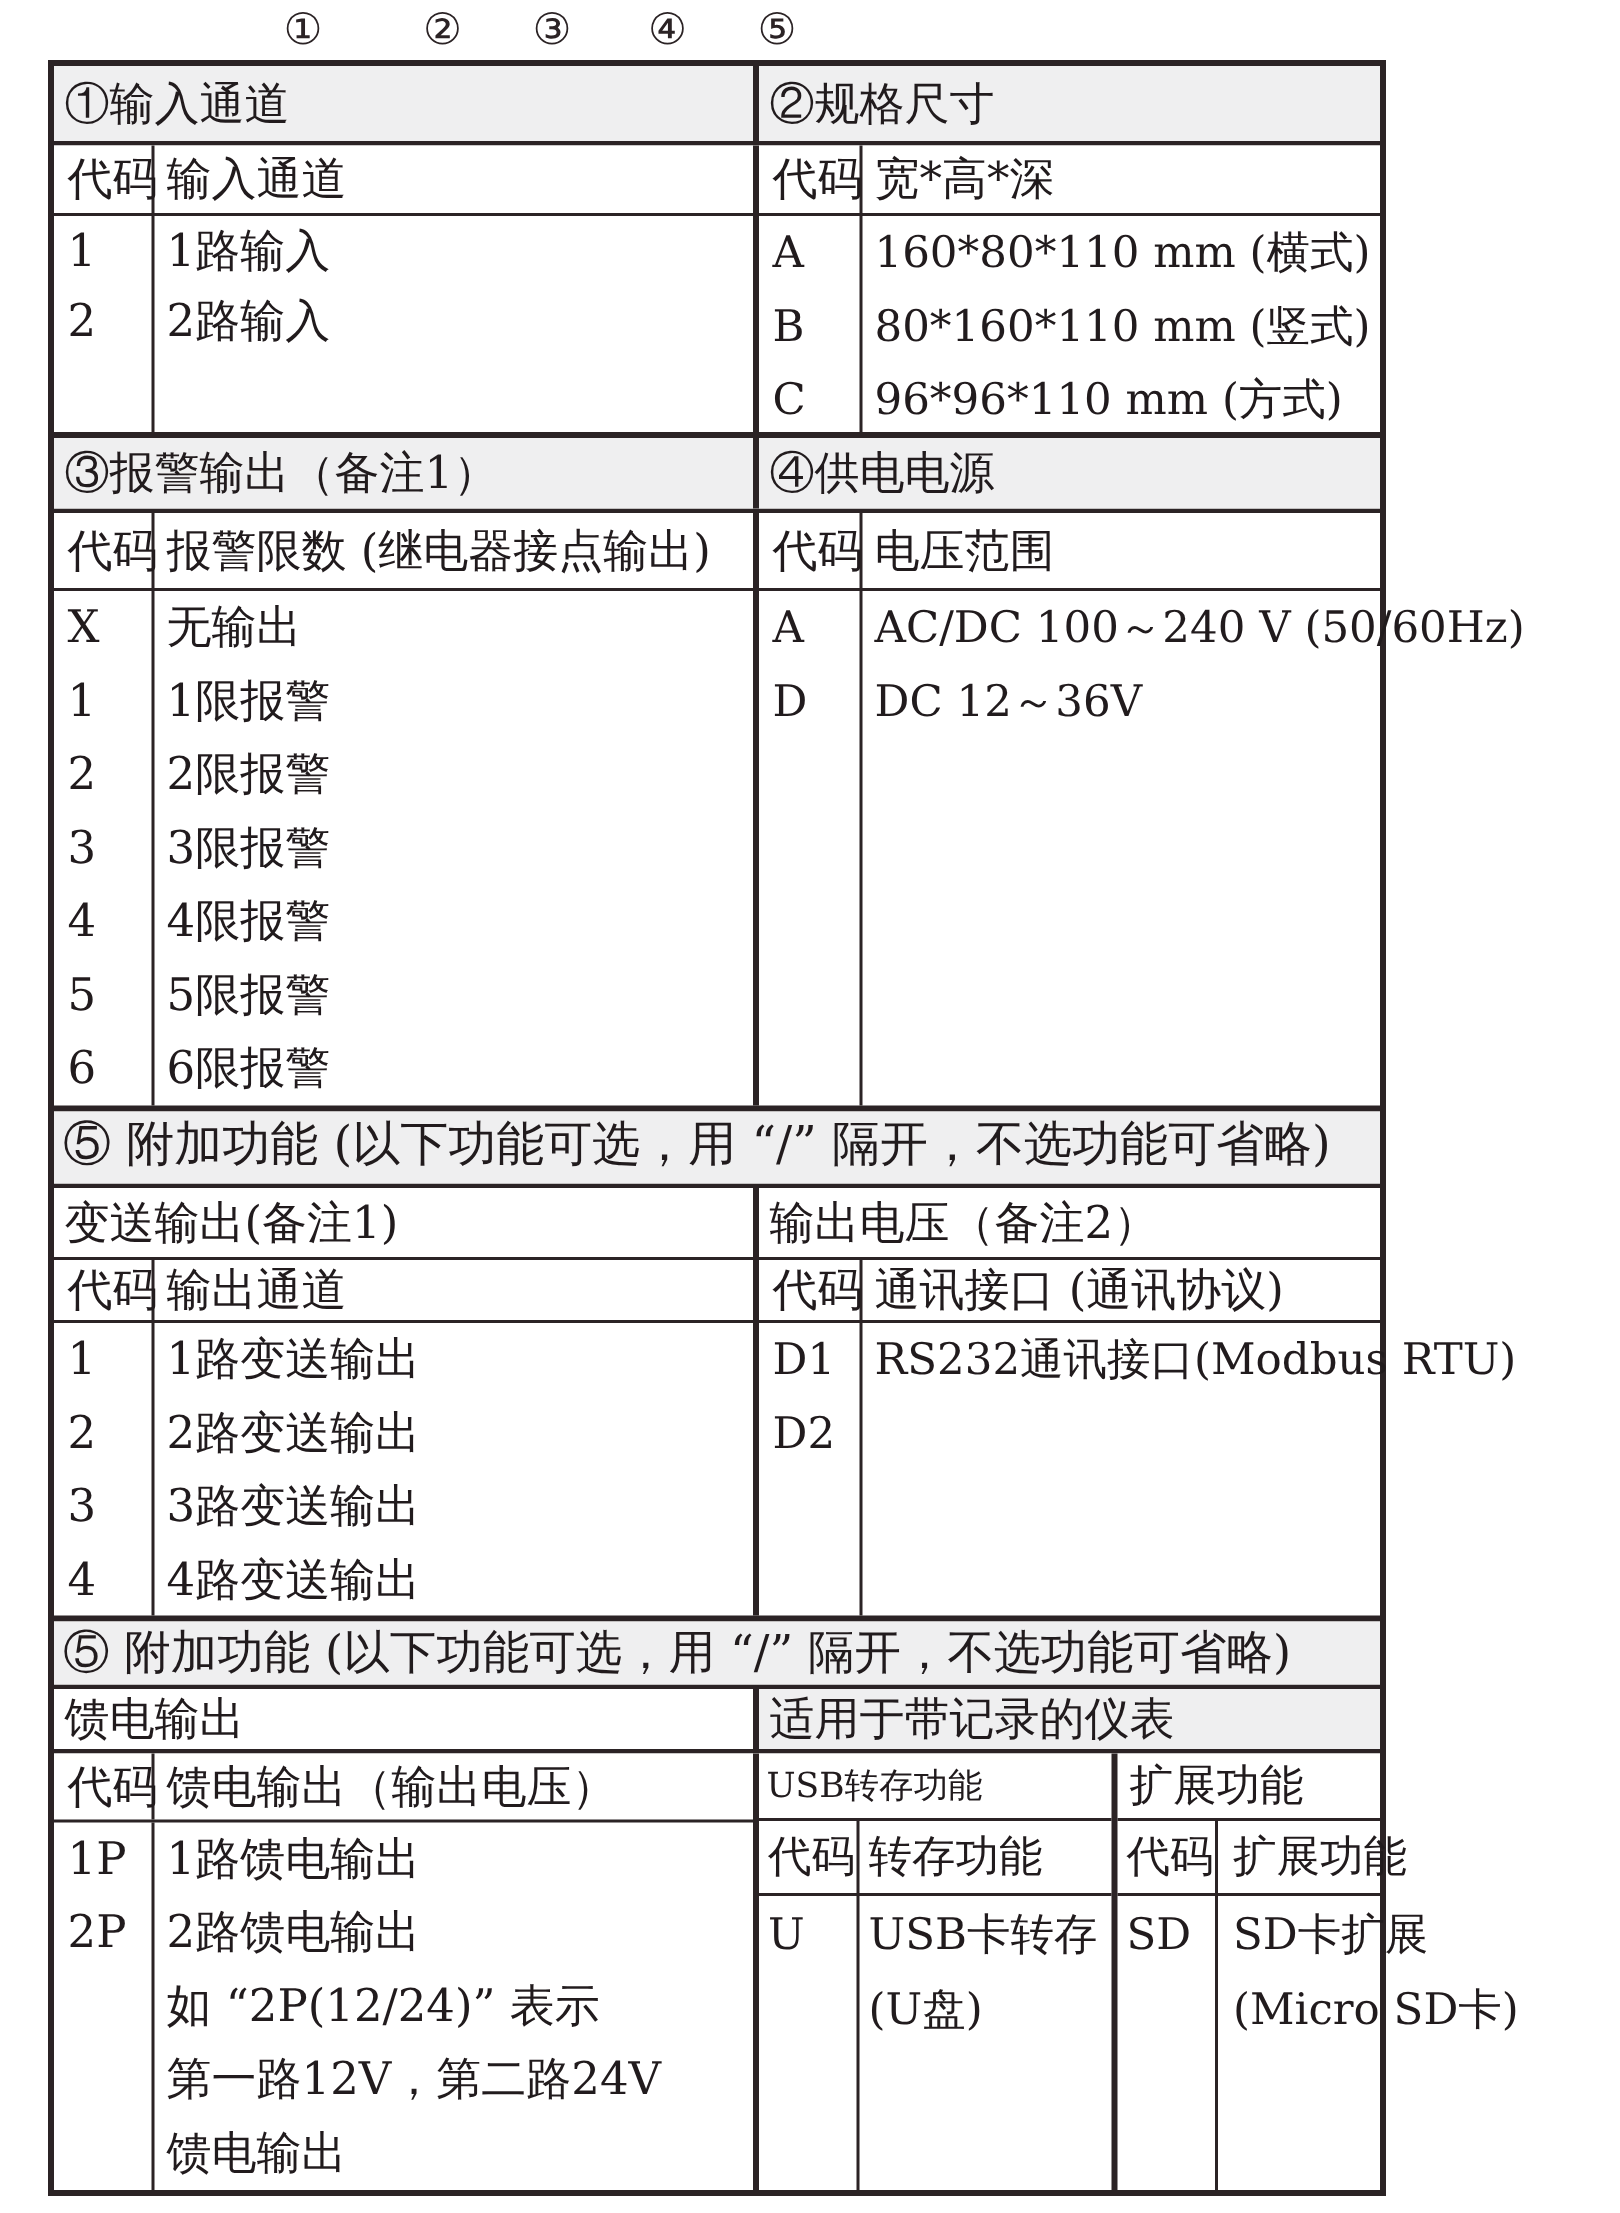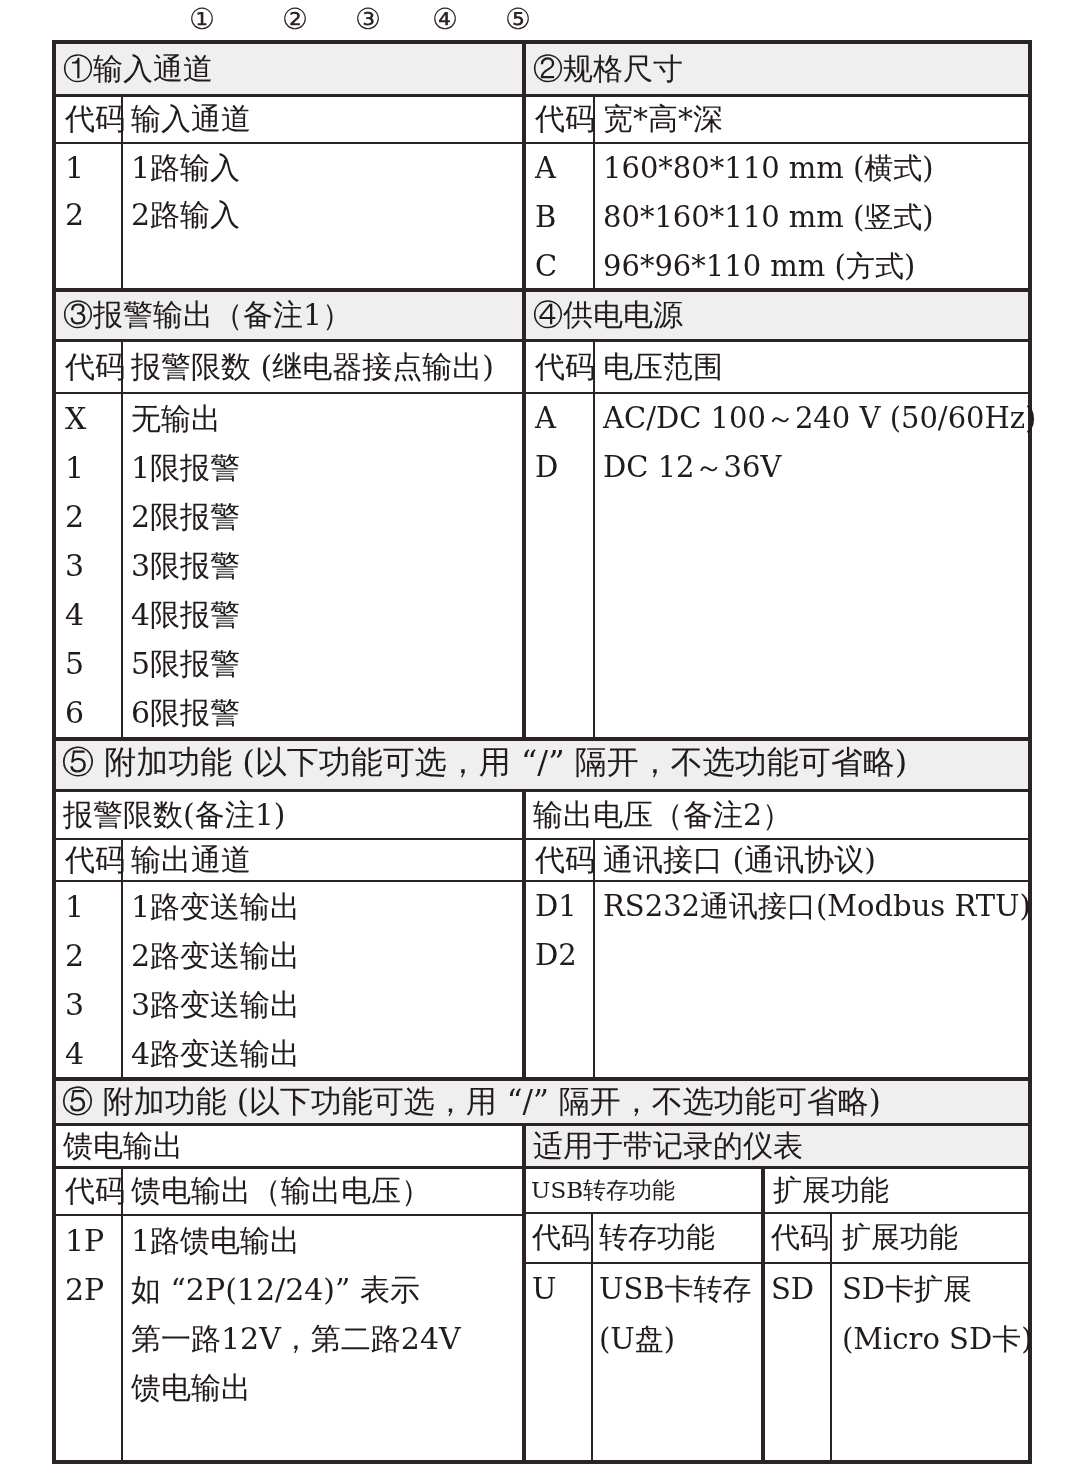--- a/index.html
+++ b/index.html
@@ -5,21 +5,21 @@
   * { margin:0; padding:0; }
   html,body { background:#ffffff; }
   .page { position:relative; width:1080px; height:1475px; background:#ffffff;
           font-family:"DejaVu Serif","Liberation Serif",serif; color:#211b1d; overflow:hidden; }
 
   
   .marker { position:absolute; top:2px; font-size:29px; transform:translateX(-50%); color:#2b2325; white-space:nowrap; }
   .mk1{left:202px} .mk2{left:295px} .mk3{left:368px} .mk4{left:445px} .mk5{left:518px}
 
   
-  .tbl { position:absolute; left:52px; top:40px; width:980px; height:1424px;
+  .tbl { position:absolute; left:32px; top:40px; width:892px; height:1424px;
          box-sizing:border-box; border:4px solid #2b2325; background:#fff; }
 
   .band { display:flex; box-sizing:border-box; border-bottom:2px solid #2b2325; background:#fff; }
   .bb3 { border-bottom-width:3px; } .bb4 { border-bottom-width:4px; } .bb0 { border-bottom:0; }
   .b1{height:53px} .b2{height:47px} .b3{height:148px} .b4{height:50px} .b5{height:52px}
   .b6{height:347px} .b7{height:51px} .b8{height:48px} .b9{height:42px} .b10{height:199px}
   .b11{height:45px} .b12{height:43px} .b13{height:291px}
 
   .cl { width:470px; box-sizing:border-box; border-right:4px solid #2b2325; display:flex; }
   .cr { flex:1; display:flex; min-width:0;justify-content:center; }
@@ -177,21 +177,21 @@
     </div>
 
     <div class="band b7 bb3">
       <div class="gray" style="width:100%">
           <div class="banner">⑤ 附加功能 (以下功能可选，用 “/” 隔开，不选功能可省略)</div>
         </div>
     </div>
 
     <div class="band b8">
       <div class="cl">
-          <div class="title">报警限数(备注1)</div>
+          <div class="title">变送输出(备注1)</div>
         </div>
       <div class="cr">
           <div class="title">输出电压（备注2）</div>
         </div>
     </div>
 
     <div class="band b9">
       <div class="cl">
           <div class="cols fs30">
         <div class="code vc">代码</div>
@@ -259,20 +259,21 @@
           <div class="code vc">代码</div>
           <div class="desc vc">馈电输出（输出电压）</div>
         </div>
         <div class="brow cols fs30 lh49">
           <div class="code">
             <div class="ln">1P</div>
             <div class="ln">2P</div>
           </div>
           <div class="desc">
             <div class="ln">1路馈电输出</div>
+            <div class="ln">2路馈电输出</div>
             <div class="ln">如 “2P(12/24)” 表示</div>
             <div class="ln">第一路12V，第二路24V</div>
             <div class="ln">馈电输出</div>
           </div>
         </div>
       </div>
         </div>
 
       <div class="cr">
         <div class="usbcol stack">

